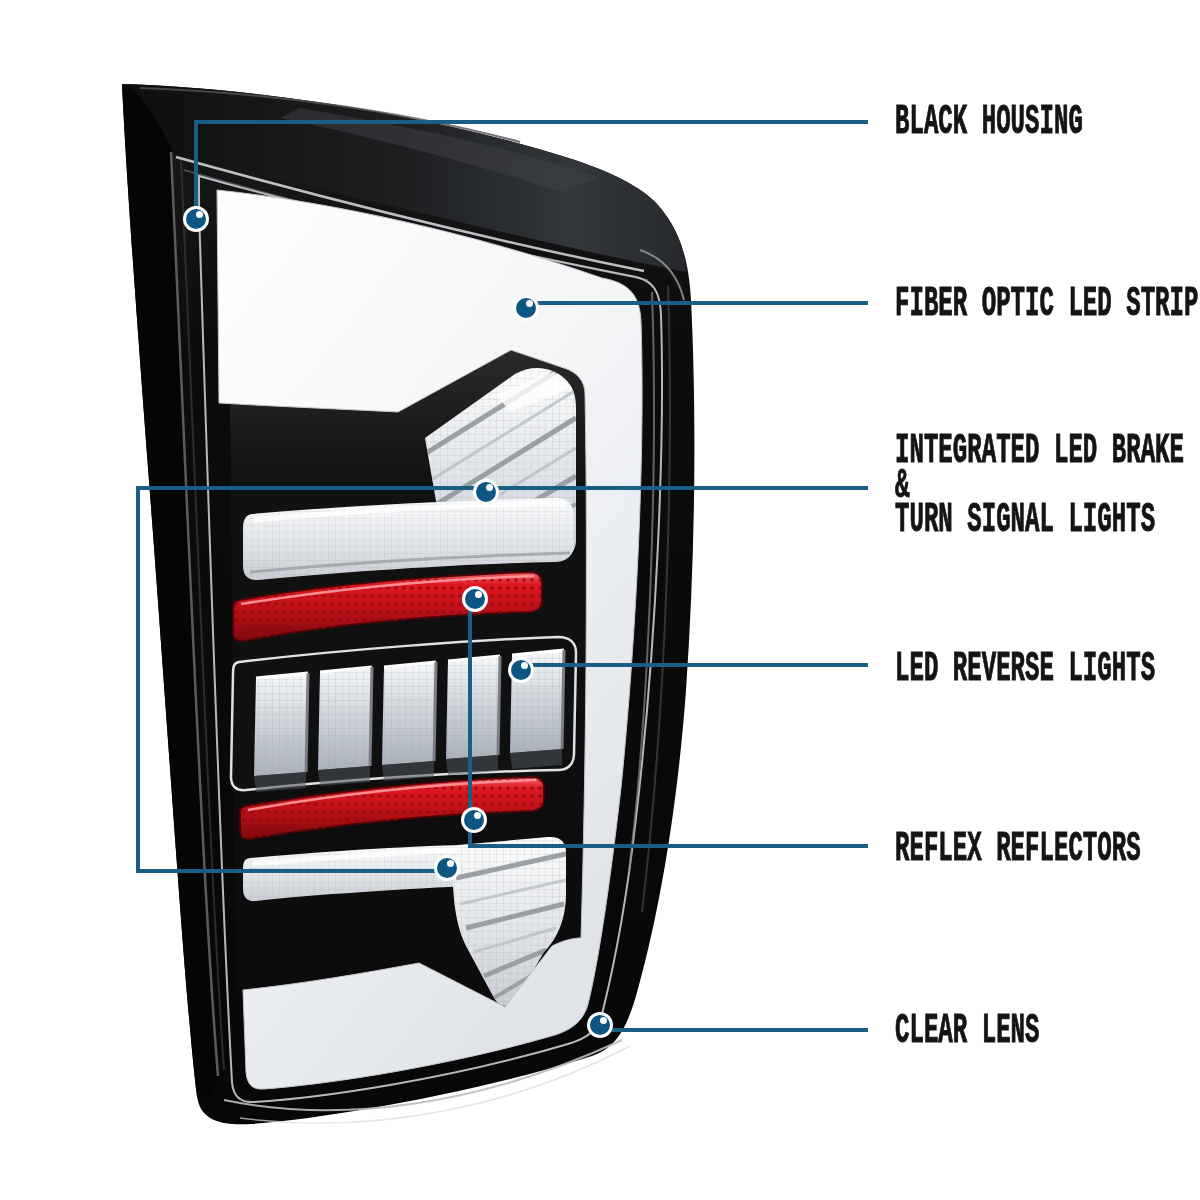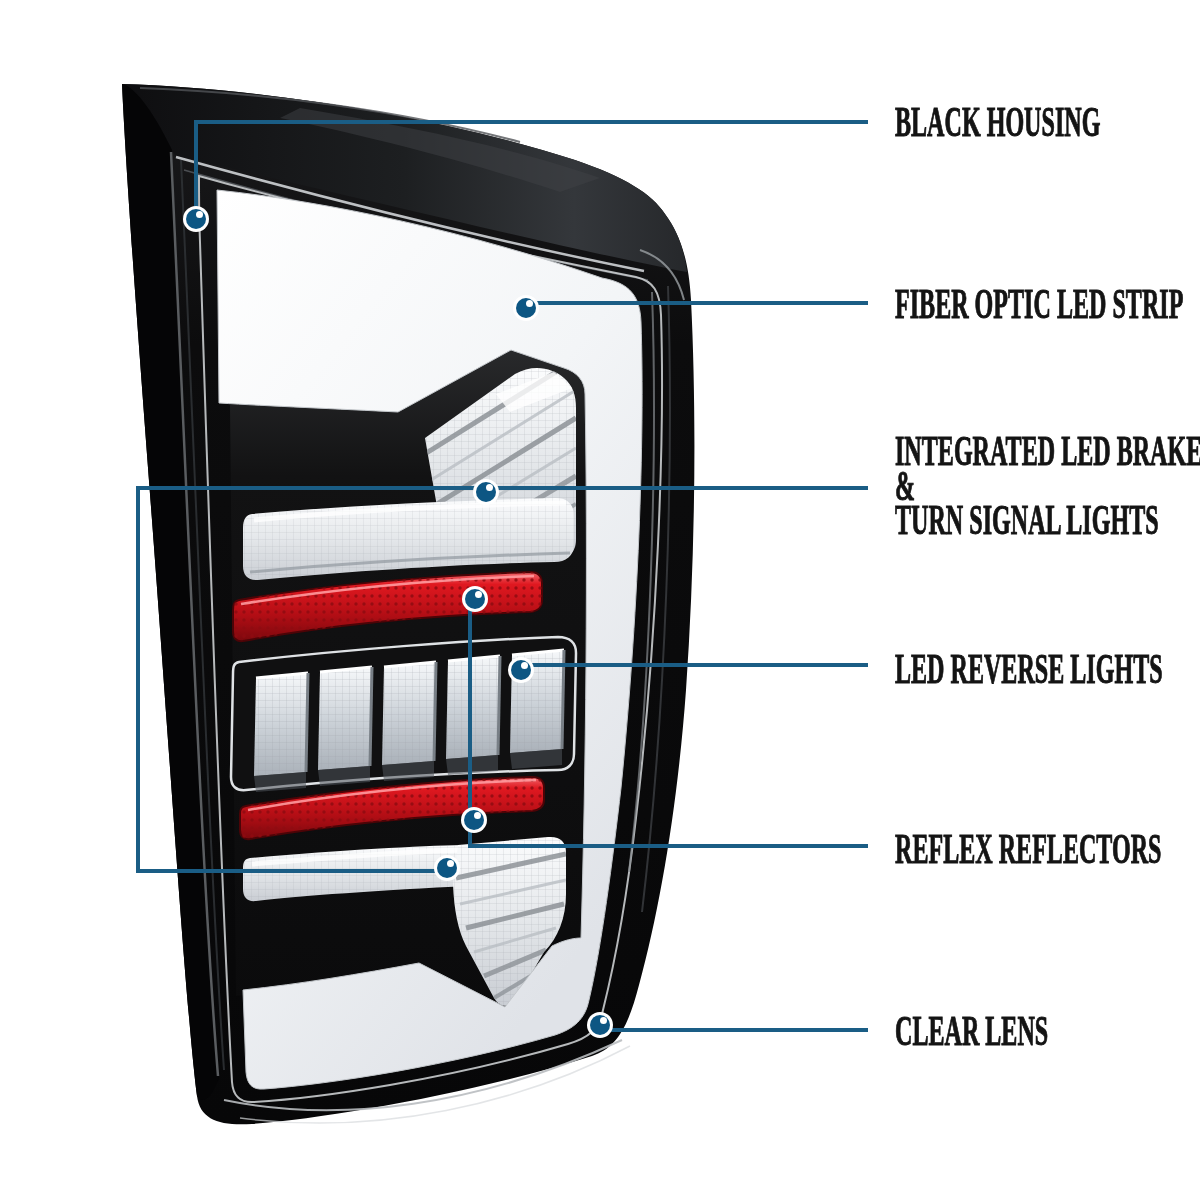--- a/index.html
+++ b/index.html
@@ -1,16 +1,16 @@
 <!DOCTYPE html>
 <html style="--bg: #ffffff; --accent: #1a5d85; --dot: #0d5683; --label: #141414; --red-reflector: #c01118; --housing: #0b0b0c; --light-bar: #f4f6f8;"><head>
 <meta charset="utf-8">
 <style>
   html,body{margin:0;padding:0;width:1200px;height:1200px;background:var(--bg,#fff);overflow:hidden}
-  .stage{position:relative;width:1200px;height:1200px;font-family:Liberation Serif, serif}
+  .stage{position:relative;width:1200px;height:1200px;font-family:Liberation Mono, monospace}
   svg.art{position:absolute;left:0;top:0}
   .callout-label{position:absolute;font-weight:bold;font-size:43px;line-height:34.5px;color:var(--label,#141414);transform:scaleX(0.56);transform-origin:0 50%;white-space:nowrap;-webkit-text-stroke:1px var(--label,#141414)}
   .callout-label span{display:block}
   .leader{fill:none;stroke:var(--accent,#1a5d85);stroke-width:4}
 </style>
 </head>
 <body>
 
 <div class="stage">
   <svg class="art" width="1200" height="1200" viewBox="0 0 1200 1200">

